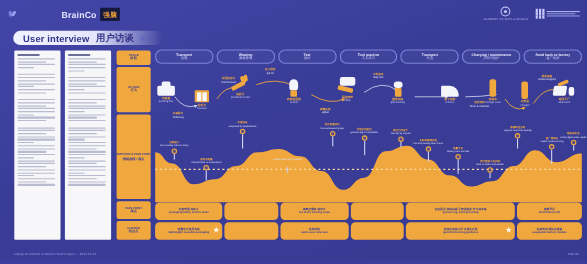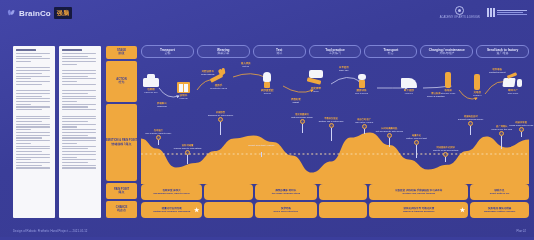--- a/index.html
+++ b/index.html
@@ -15,21 +15,21 @@
   }
 
   
   #topbar { position:absolute; left:0; top:0; width:534px; height:24px; }
   .logo-left { position:absolute; left:8px; top:7px; display:flex; align-items:center; gap:3px; }
   .leaf-ico { width:8px; height:8px; position:relative; }
   .leaf-ico i { position:absolute; width:3.4px; height:5.4px; border-radius:60% 10% 60% 10%;
                 background:#7d85e0; }
   .leaf-ico i:nth-child(1){ left:0; top:1px; transform:rotate(-22deg); }
   .leaf-ico i:nth-child(2){ left:3.4px; top:0.5px; transform:rotate(14deg); background:#9aa1ea; }
-  .brandword { color:#dfe2fb; font-size:8px; font-weight:bold; letter-spacing:.1px; }
+  .brandword { color:#dfe2fb; font-size:8px; font-weight:bold; letter-spacing:.1px;margin-left:37px; }
   .cnbadge { background:#16193f; color:#f3a43a; font-size:6px; font-weight:bold;
              padding:1.5px 3px; border-radius:1px; letter-spacing:.3px; }
   .logo-right { position:absolute; right:7px; top:6px; display:flex; align-items:center; gap:7px; }
   .uni-logo { display:flex; flex-direction:column; align-items:center; gap:1px; }
   .uni-mark { width:9px; height:9px; border:1px solid #b9bef0; border-radius:50%;
               display:flex; align-items:center; justify-content:center; }
   .uni-mark::after { content:""; width:3px; height:3px; background:#b9bef0; border-radius:50%; }
   .uni-txt { color:#aeb4ee; font-size:2.6px; letter-spacing:.1px; white-space:nowrap; }
   .uni2 { display:flex; align-items:center; gap:2px; }
   .uni2-grid { display:grid; grid-template-columns:repeat(3,2.2px); grid-gap:.8px; }
@@ -159,20 +159,28 @@
           </span>
         <span class="uni2-lines">
             <span></span>
             <span></span>
             <span></span>
           </span>
       </div>
     </div>
   </div>
 
+  <div id="title-banner">
+    <span class="t">User interview</span>
+    <span class="t">用户访谈</span>
+    <span class="tdots">
+        <i></i>
+        <i></i>
+      </span>
+  </div>
 
   <div id="body-area">
 
     <div id="sidebar">
       <div class="doc">
         <span class="dh"></span>
         <span class="dl l"></span>
           <span class="dl m"></span>
           <span class="dl l"></span>
           <span class="dl s"></span>

